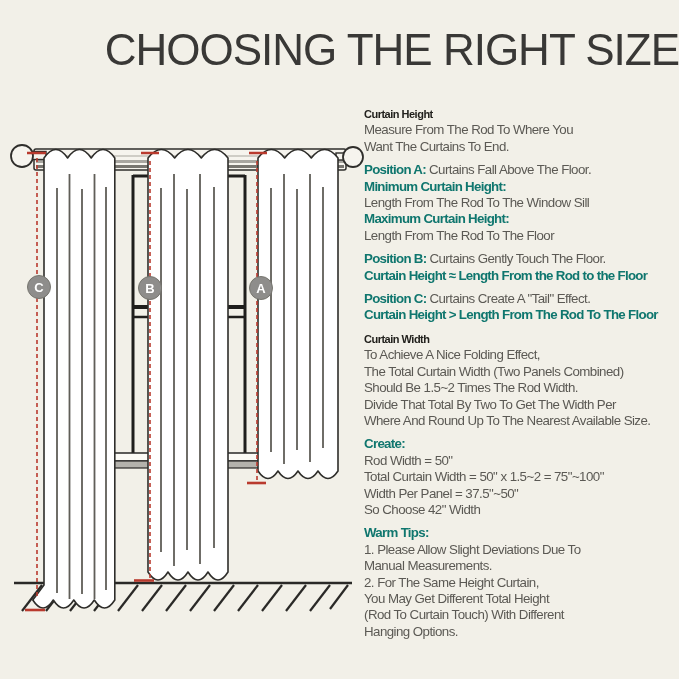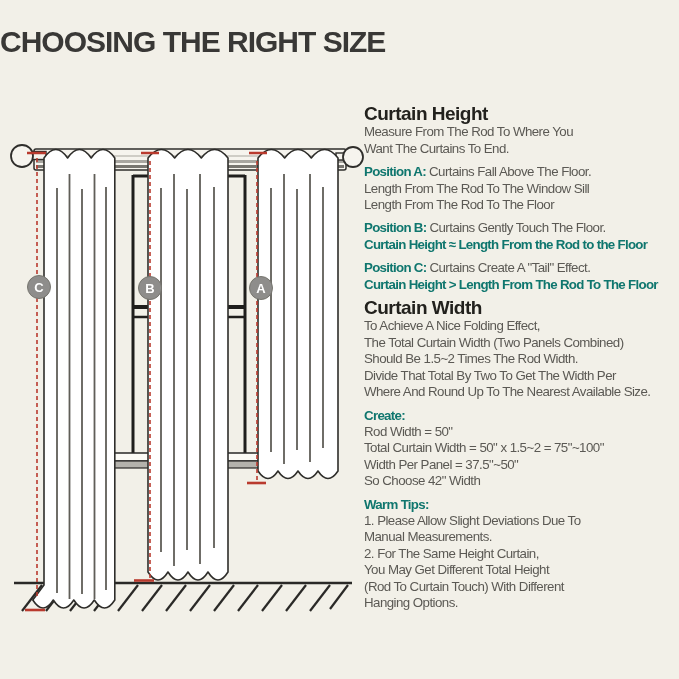--- a/index.html
+++ b/index.html
@@ -2,35 +2,35 @@
 <html><head>
 <meta charset="utf-8">
 <style>
   html,body{margin:0;padding:0;background:#ddd;}
   .canvas{
     position:relative;width:679px;height:679px;overflow:hidden;
     background:var(--bg,#f2f0e8);
     font-family:"Liberation Sans",sans-serif;
   }
   .title{
-    position:absolute;top:25px;left:0;width:679px;text-align:left;
-    font-size:30px;font-weight:bold;letter-spacing:-1px;color:#393836;
+    position:absolute;top:25px;left:0;width:679px;text-align:right;
+    font-size:44px;font-weight:normal;letter-spacing:-1px;color:#393836;
     white-space:nowrap;
   }
   .diagram{position:absolute;left:0;top:0;}
   .text-col{
     position:absolute;left:364px;top:106px;width:312px;
     font-size:13.3px;line-height:16.4px;letter-spacing:-0.55px;
     color:#5b5954;
   }
   .section{margin-bottom:7px;}
   .line{white-space:nowrap;}
   .run-reg{color:#5b5954;}
   .run-bold{font-weight:bold;color:#0f766e;letter-spacing:-0.7px;}
-  .run-head{font-weight:bold;color:#22211d;font-size:19px;letter-spacing:-0.5px;}
+  .run-head{font-weight:bold;color:#22211d;font-size:11px;letter-spacing:-0.5px;}
   
   .red-stroke{stroke:var(--red,#b93a2e);}
   .badge-circle{fill:var(--badge,#8e8d8b);stroke:#77766f;stroke-width:1;}
   .badge-letter{fill:#ffffff;font-family:"Liberation Sans",sans-serif;font-size:13px;font-weight:bold;text-anchor:middle;}
   .curtain{fill:#ffffff;stroke:#2e2d2a;stroke-width:1.6;stroke-linejoin:round;}
   .fold{stroke:#605e58;stroke-width:1.8;fill:none;}
   .winline{stroke:#1f1e1c;}
   .floorline{stroke:#2a2927;}
 </style>
 </head>
@@ -136,21 +136,23 @@
   </svg>
 
   <div class="text-col" id="text-col">
       <div class="section">
         <div class="line"><span class="run-head">Curtain Height</span></div>
         <div class="line"><span class="run-reg">Measure From The Rod To Where You</span></div>
         <div class="line"><span class="run-reg">Want The Curtains To End.</span></div>
       </div>
       <div class="section">
         <div class="line"><span class="run-bold">Position A: </span><span class="run-reg">Curtains Fall Above The Floor.</span></div>
+        <div class="line"><span class="run-bold">Minimum Curtain Height:</span></div>
         <div class="line"><span class="run-reg">Length From The Rod To The Window Sill</span></div>
+        <div class="line"><span class="run-bold">Maximum Curtain Height:</span></div>
         <div class="line"><span class="run-reg">Length From The Rod To The Floor</span></div>
       </div>
       <div class="section">
         <div class="line"><span class="run-bold">Position B: </span><span class="run-reg">Curtains Gently Touch The Floor.</span></div>
         <div class="line"><span class="run-bold">Curtain Height ≈ Length From the Rod to the Floor</span></div>
       </div>
       <div class="section">
         <div class="line"><span class="run-bold">Position C: </span><span class="run-reg">Curtains Create A "Tail" Effect.</span></div>
         <div class="line"><span class="run-bold">Curtain Height &gt; Length From The Rod To The Floor</span></div>
       </div>

